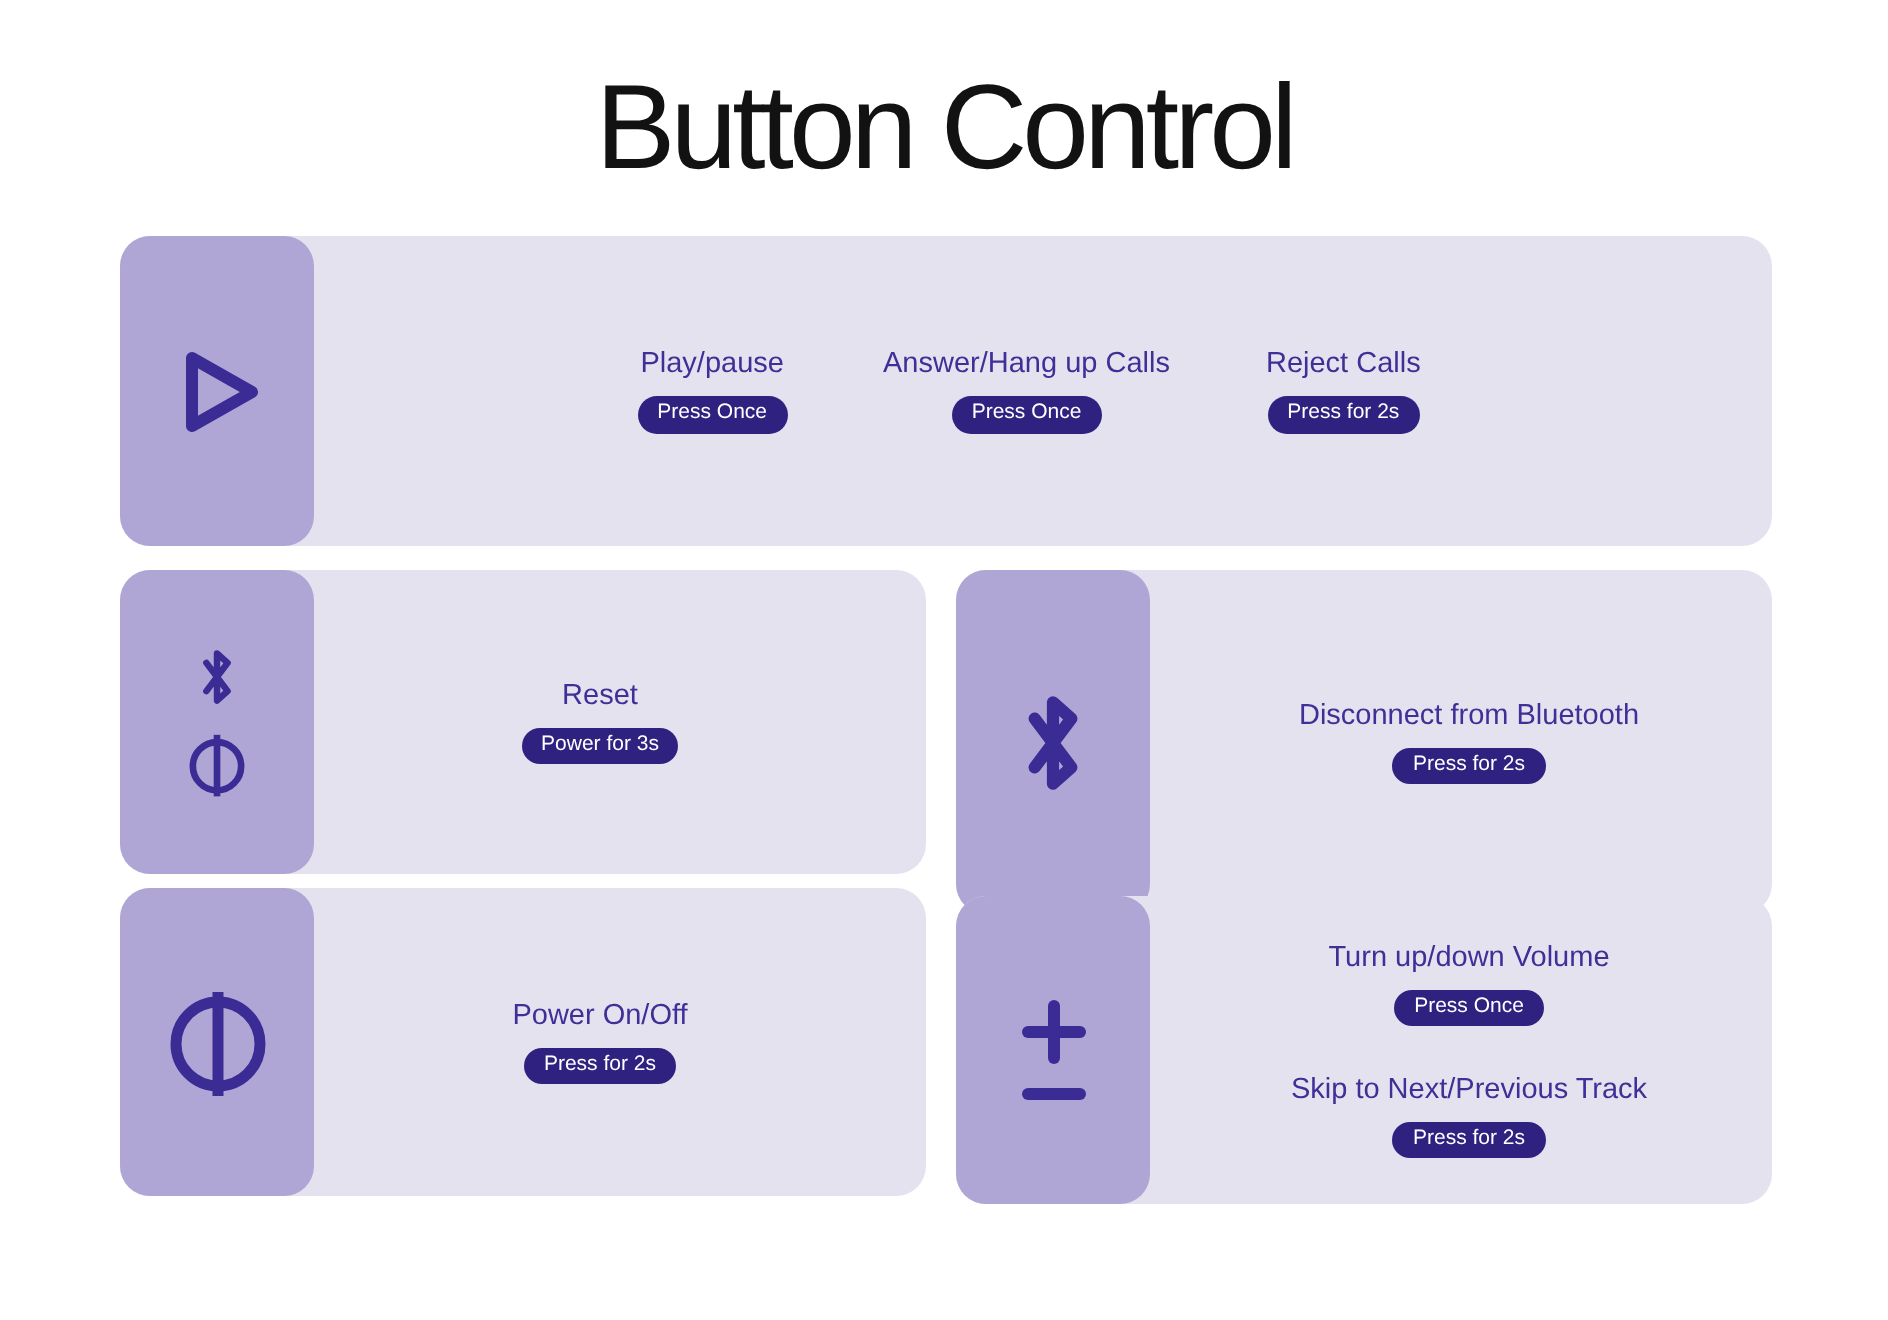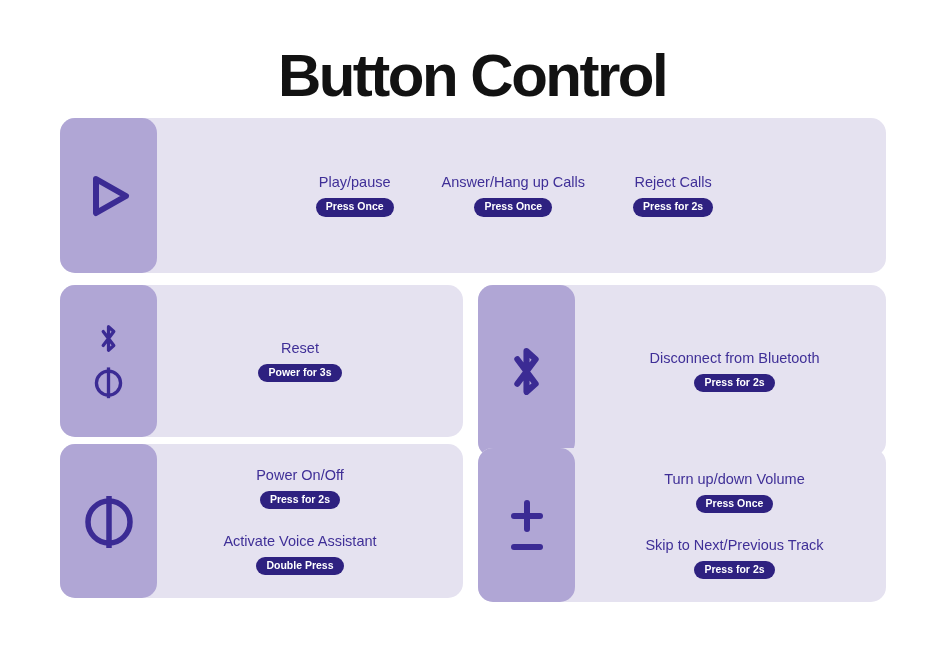--- a/index.html
+++ b/index.html
@@ -7,23 +7,23 @@
     width:944px; height:660px;
     background:#ffffff;
     font-family:"Liberation Sans", sans-serif;
     -webkit-font-smoothing:antialiased;
   }
   .stage {
     position:relative; width:944px; height:660px;
     background:var(--background,#ffffff); overflow:hidden;
   }
   .title {
-    position:absolute; top:44px; left:0; width:100%;
+    position:absolute; top:32px; left:0; width:100%;
     margin:0; text-align:center;
-    font-size:60px; line-height:64px; font-weight:700;
+    font-size:60px; line-height:64px; font-weight:400;
     letter-spacing:-2.5px;
     color:var(--title,#121212);
   }
   .card {
     position:absolute;
     background:var(--card-bg,#e5e2f0);
     border-radius:15px;
   }
   #card-play      { left:60px;  top:118px; width:826px; height:155px; }
   #card-reset     { left:60px;  top:285px; width:403px; height:152px; }
@@ -54,21 +54,20 @@
     font-size:14.5px; line-height:17px;
     color:var(--accent-text,#3f2f97);
   }
   .pill {
     background:var(--pill-bg,#2e2180);
     color:var(--pill-text,#ffffff);
     font-size:10.5px; line-height:1.25;
     padding:2px 10px 3px;
     border-radius:10px;
     white-space:nowrap;
-    font-weight:bold;
   }
   .icon-svg { display:block; }
   .icon-stroke { stroke:var(--icon-stroke,#3b2b94); fill:none; }
 </style>
 </head>
 <body>
 
 <div class="stage">
 
   <h1 class="title">Button Control</h1>
@@ -132,24 +131,20 @@
       <svg class="icon-svg" width="58" height="58" viewBox="0 0 58 58">
         <circle class="icon-stroke" cx="29" cy="30" r="21" stroke-width="5.5"></circle>
         <line class="icon-stroke" x1="29" y1="4" x2="29" y2="56" stroke-width="5.5"></line>
       </svg>
     </div>
     <div class="content col">
       <div class="action">
         <div class="label">Power On/Off</div>
         <div class="pill">Press for 2s</div>
       </div>
-      <div class="action">
-        <div class="label">Activate Voice Assistant</div>
-        <div class="pill">Double Press</div>
-      </div>
     </div>
   </section>
 
   <section class="card" id="card-volume">
     <div class="tile">
       <svg class="icon-svg" width="34" height="34" viewBox="0 0 34 34">
         <line class="icon-stroke" x1="17" y1="4" x2="17" y2="30" stroke-width="6" stroke-linecap="round"></line>
         <line class="icon-stroke" x1="4" y1="17" x2="30" y2="17" stroke-width="6" stroke-linecap="round"></line>
       </svg>
       <svg class="icon-svg" width="34" height="8" viewBox="0 0 34 8">

